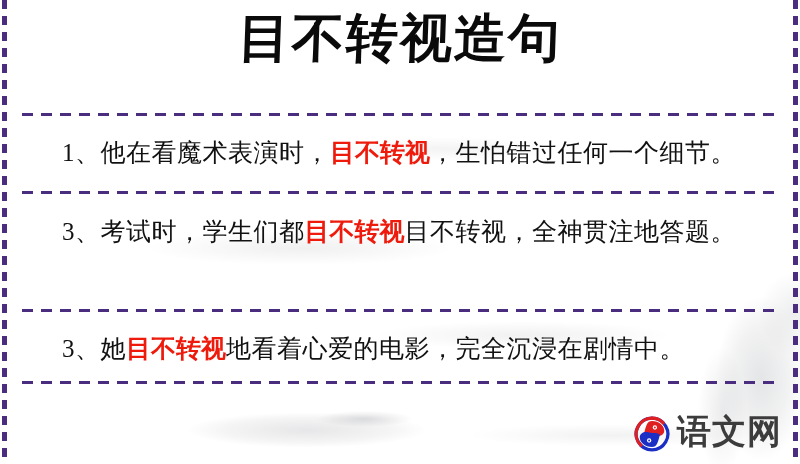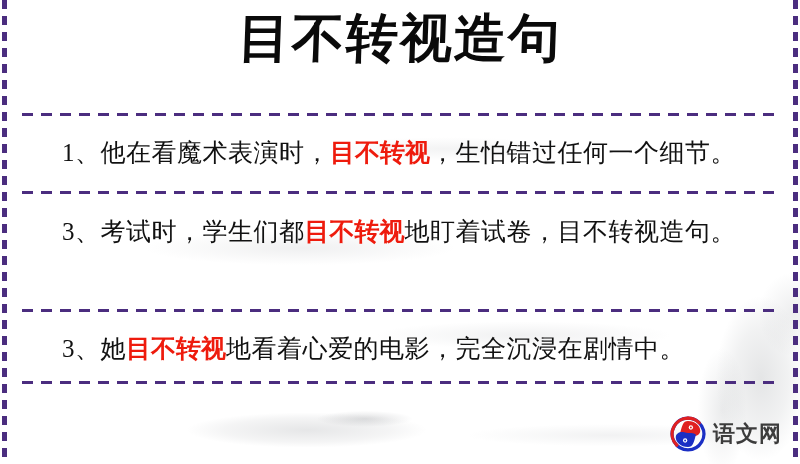--- a/index.html
+++ b/index.html
@@ -157,22 +157,22 @@
     align-items: center;
     gap: 7px;
     z-index: 4;
   }
   .logo-mark {
     width: 36px;
     height: 36px;
     flex: 0 0 36px;
   }
   .logo-text {
-    font-family: Liberation Serif, serif;
-    font-size: 22px;
+    font-family: Liberation Mono, monospace;
+    font-size: 34px;
     font-weight: bold;
     color: #3c3c3c;
     letter-spacing: 1px;
     line-height: 1;
   }
 </style>
 </head>
 <body>
 
 <div class="page" style="--rule: #4b2d7f; background: rgb(255, 255, 255);">
@@ -193,21 +193,21 @@
 
   <div class="rule" style="top:113px;"></div>
 
   <div class="sentence" style="top: 133px; color: rgb(17, 17, 17);">
     <span>1、他在看魔术表演时，</span><span class="kw" style="color: rgb(238, 27, 13);">目不转视</span><span>，生怕错过任何一个细节。</span>
   </div>
 
   <div class="rule" style="top:191px;"></div>
 
   <div class="sentence" style="top: 212px; color: rgb(17, 17, 17);">
-    <span>3、考试时，学生们都</span><span class="kw" style="color: rgb(238, 27, 13);">目不转视</span><span>地盯着试卷，目不转视造句。</span>
+    <span>3、考试时，学生们都</span><span class="kw" style="color: rgb(238, 27, 13);">目不转视</span><span>目不转视，全神贯注地答题。</span>
   </div>
 
   <div class="rule" style="top:309px;"></div>
 
   <div class="sentence" style="top: 329px; color: rgb(17, 17, 17);">
     <span>3、她</span><span class="kw" style="color: rgb(238, 27, 13);">目不转视</span><span>地看着心爱的电影，完全沉浸在剧情中。</span>
   </div>
 
   <div class="rule" style="top:381px;"></div>
 

